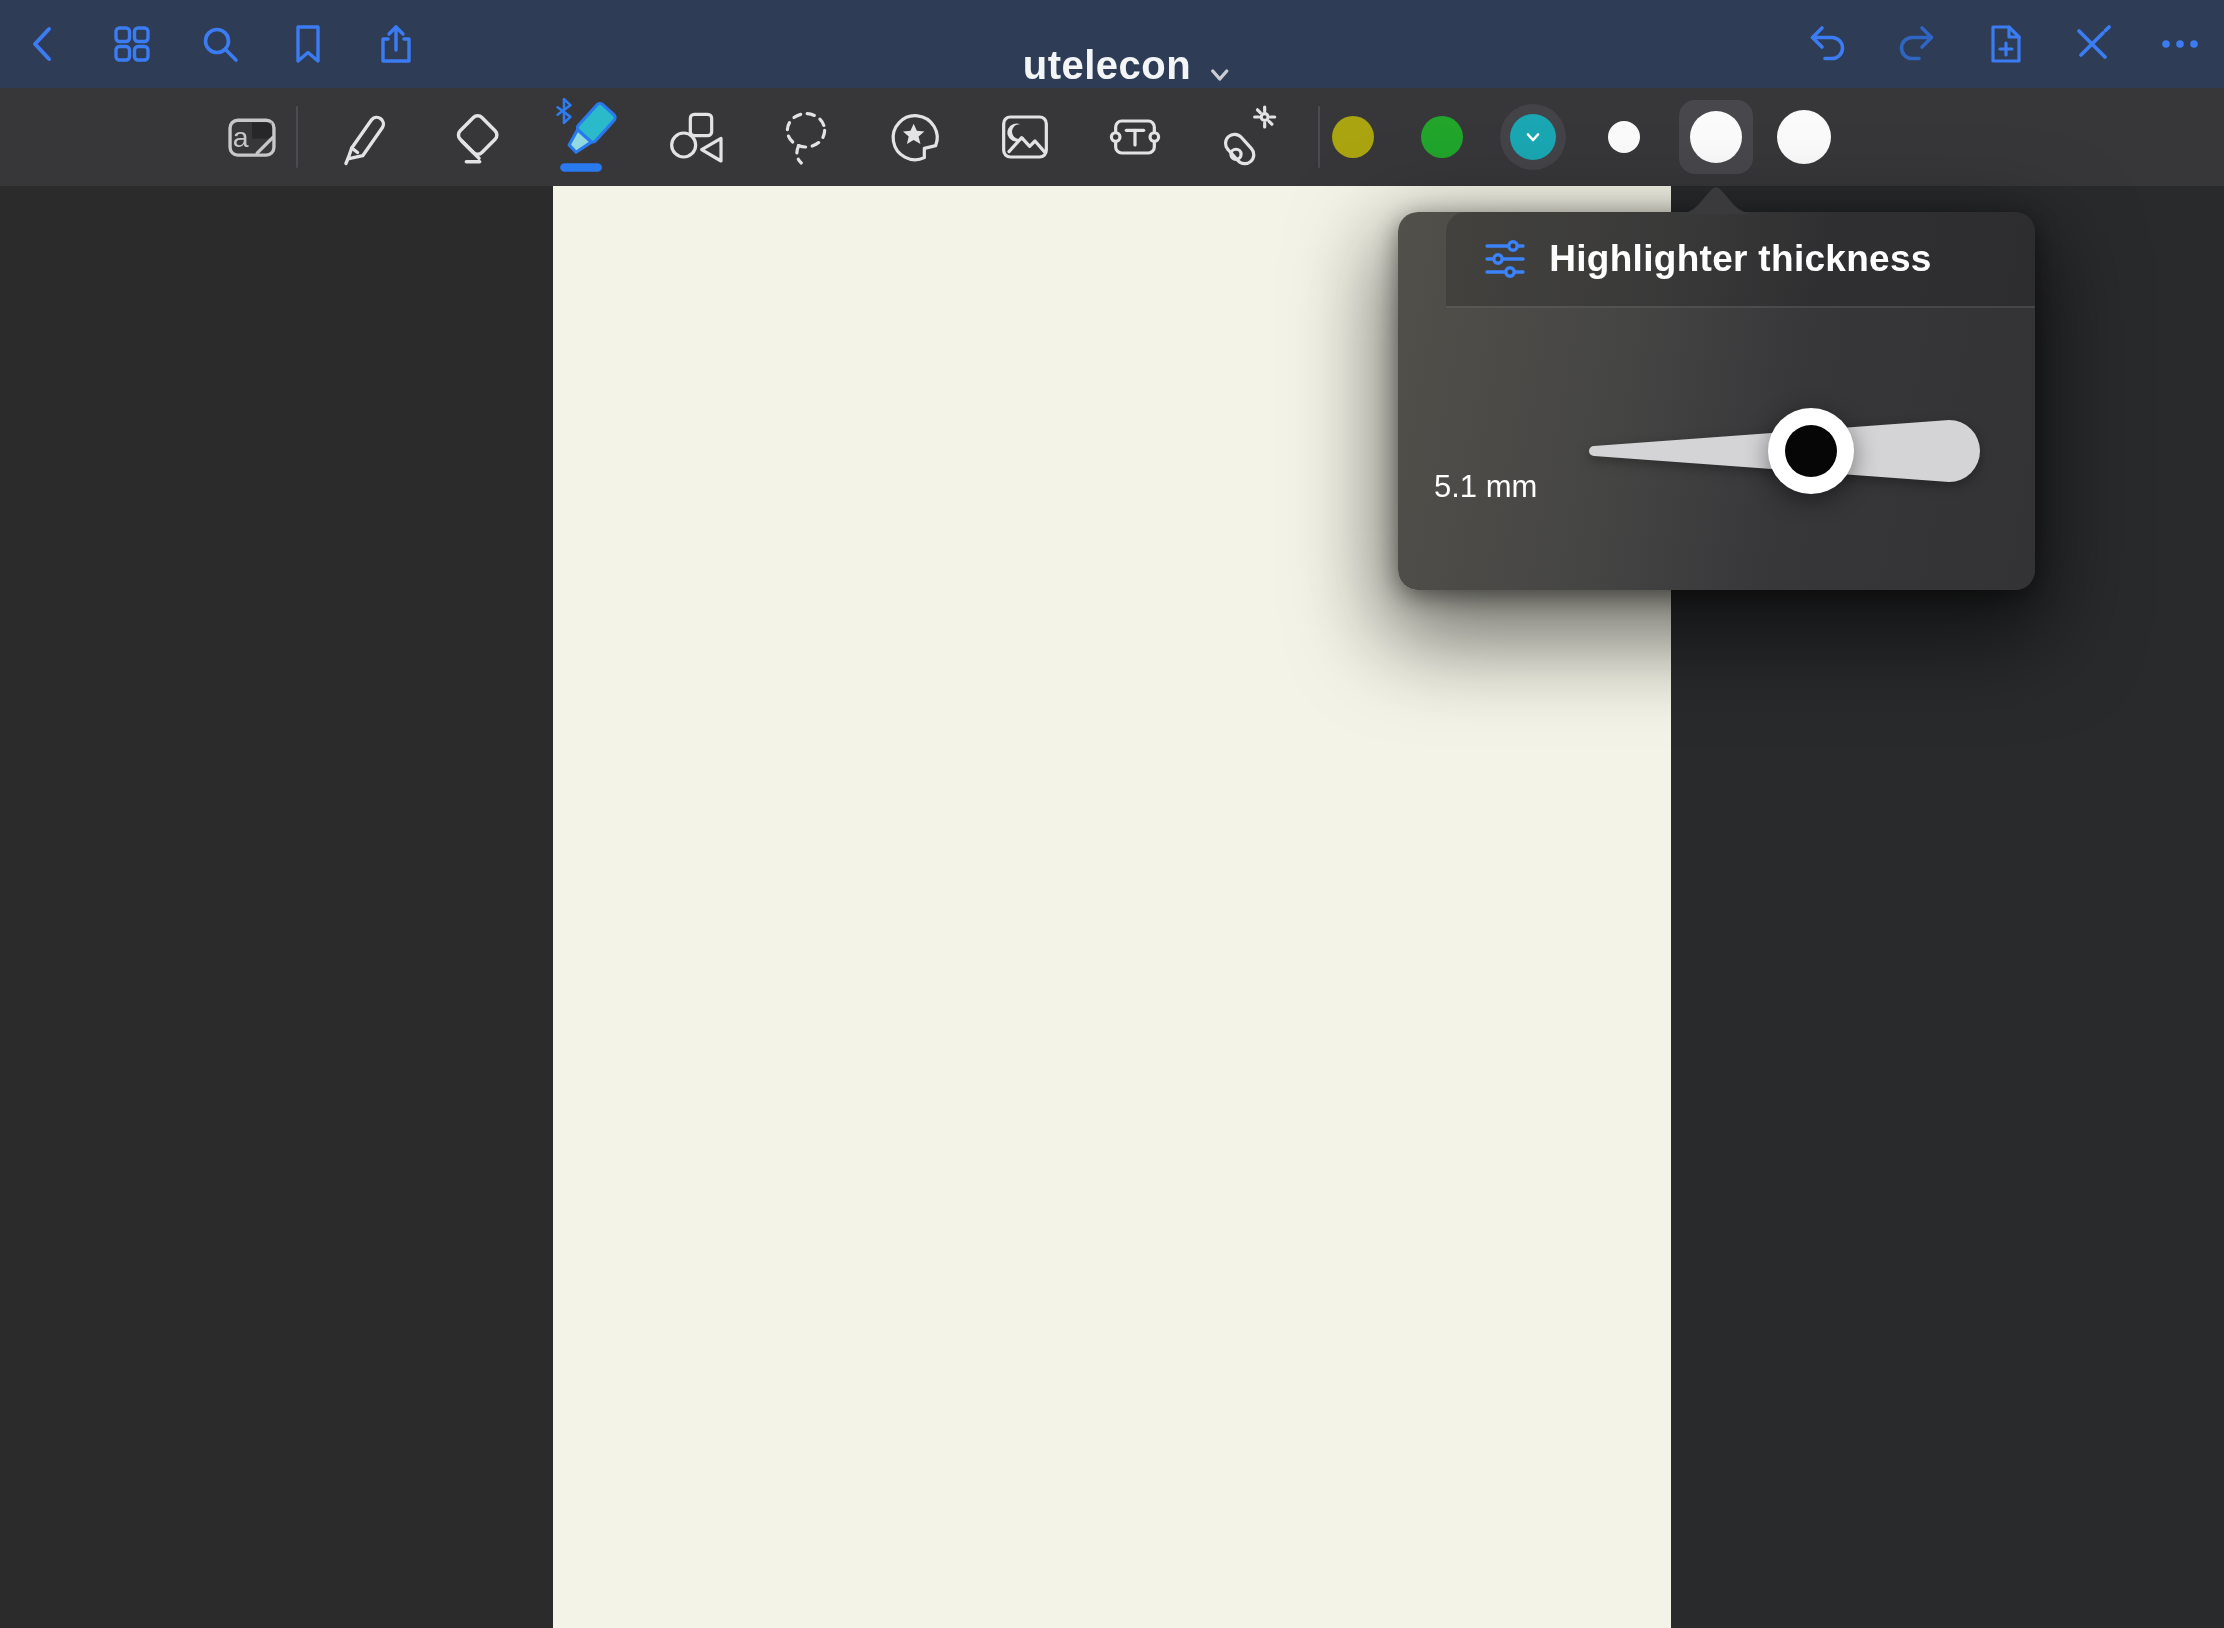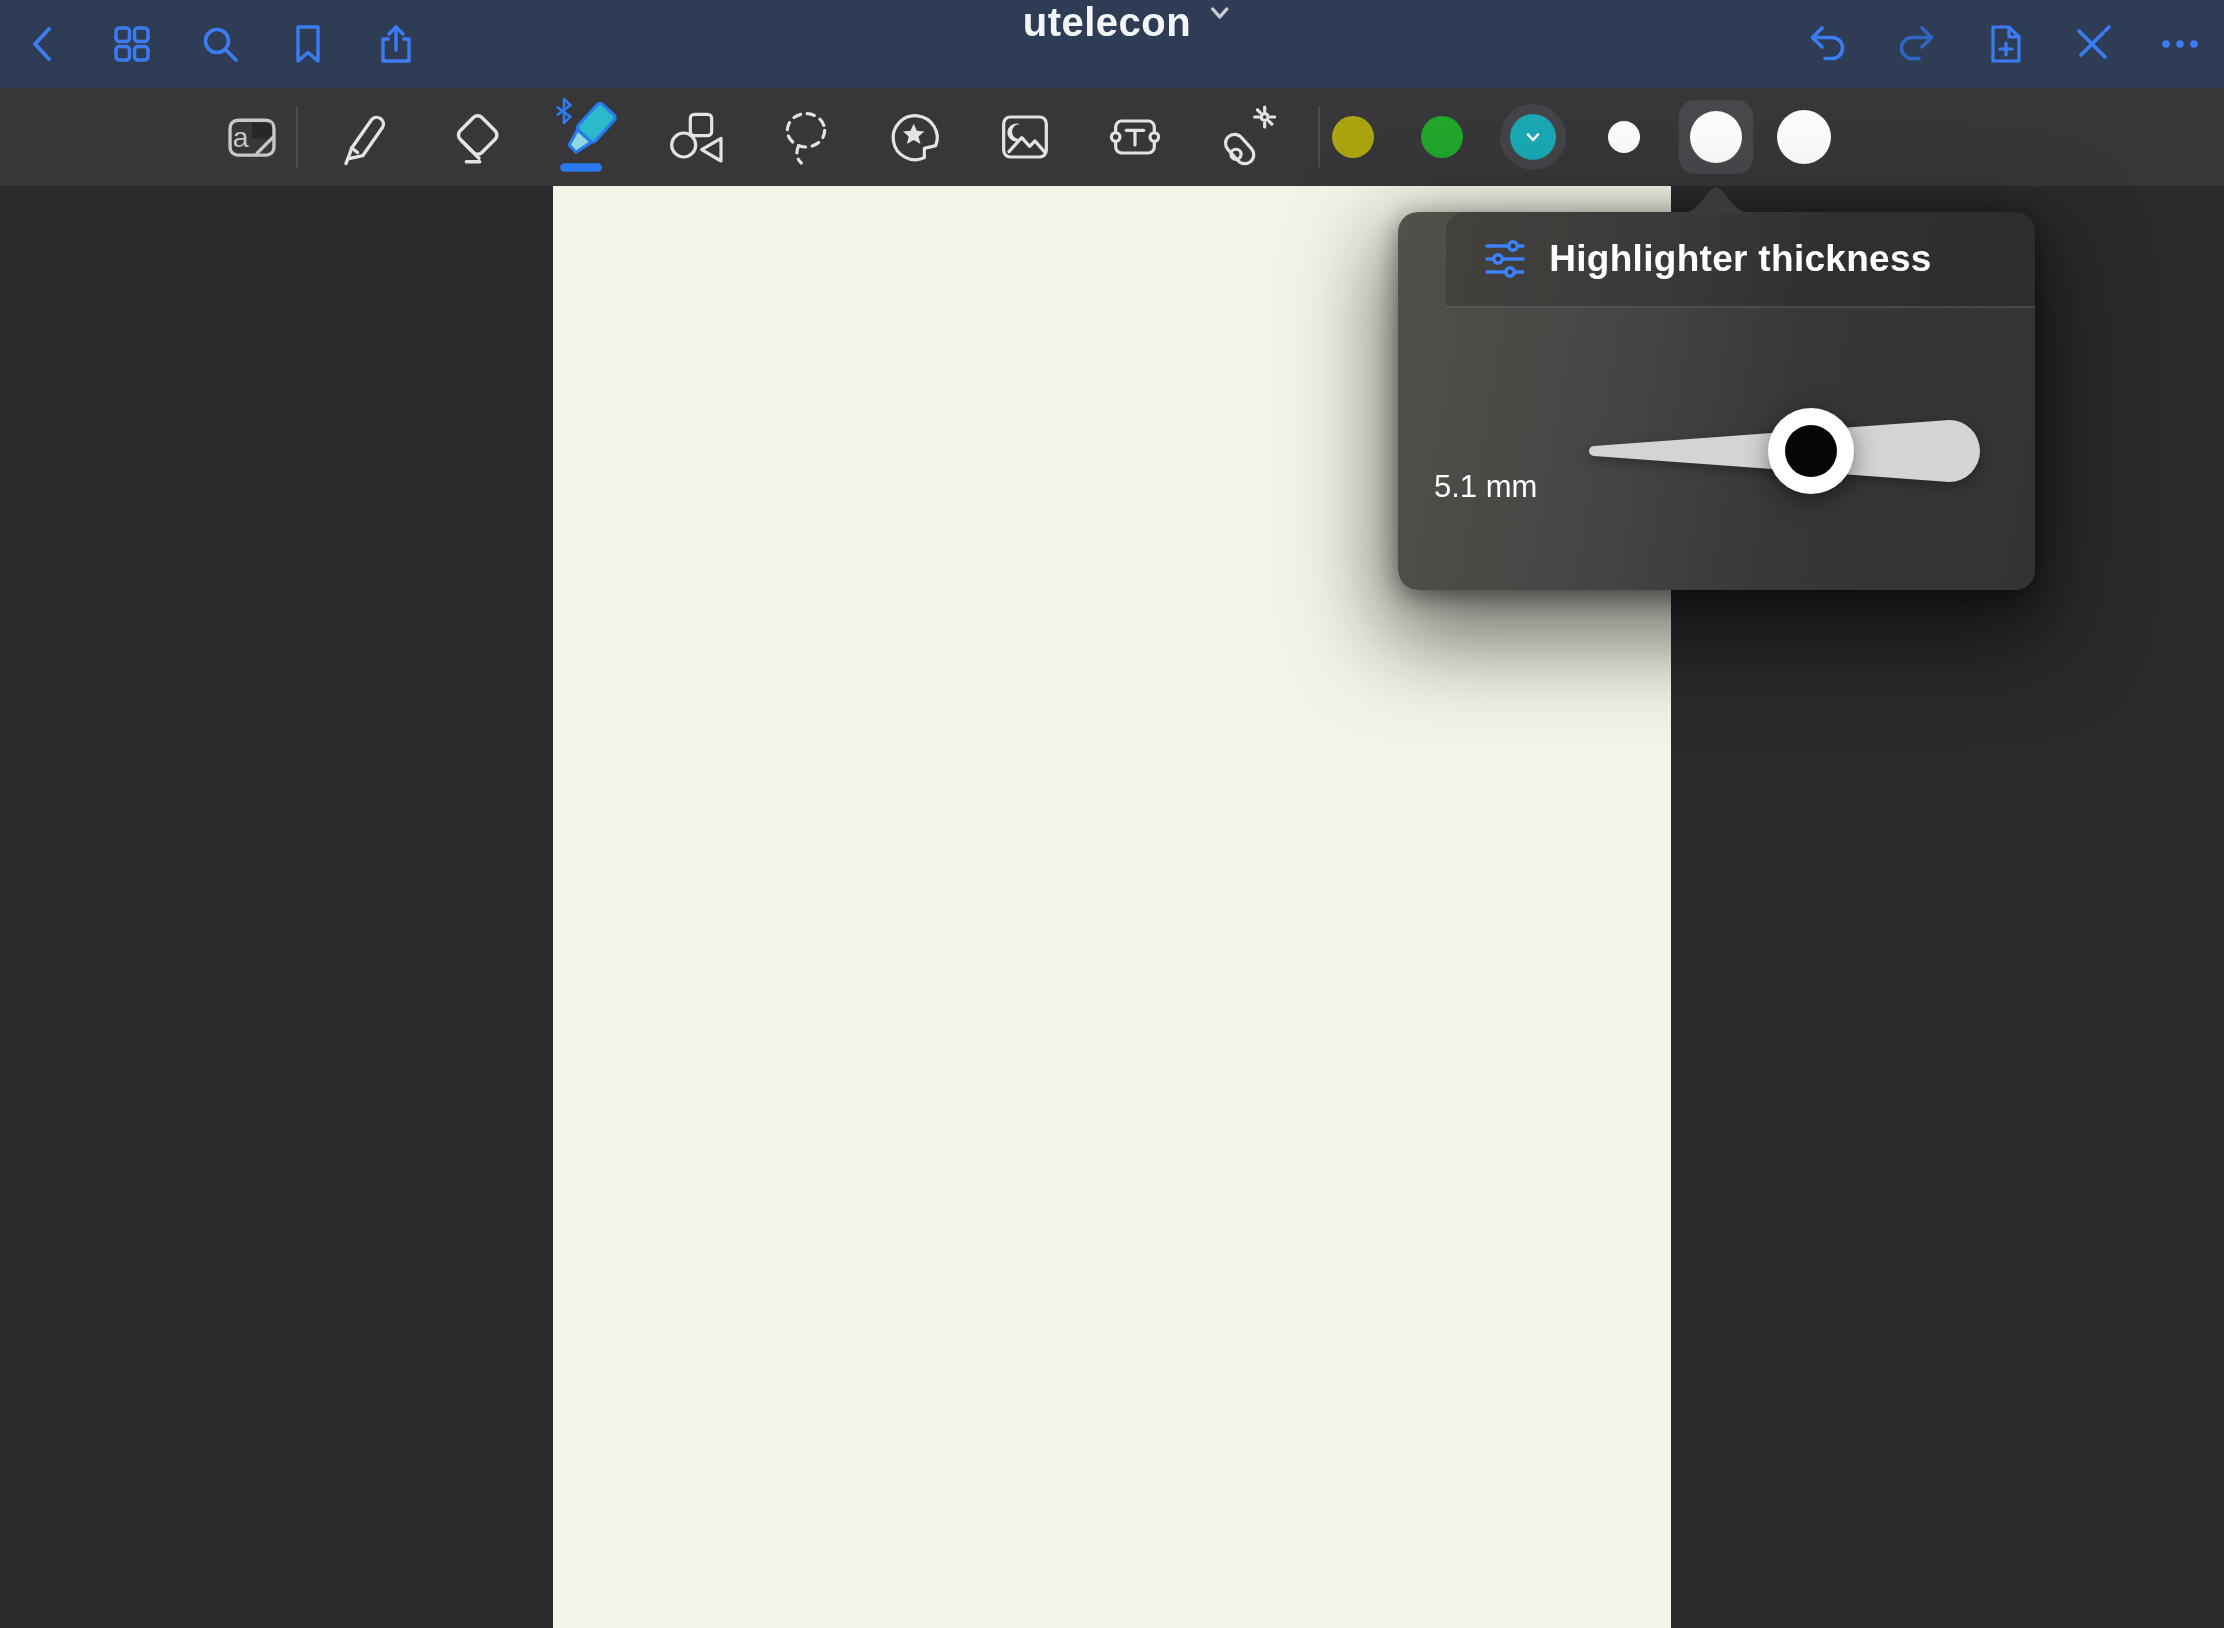--- a/index.html
+++ b/index.html
@@ -16,21 +16,21 @@
     position:absolute;left:0;top:0;width:2224px;height:88px;
     background:#2E3C55;z-index:30;
   }
   .nav-group{position:absolute;top:0;height:88px;display:flex;}
   .nav-group.left{left:0;}
   .nav-group.right{right:0;}
   .nav-btn{width:88px;height:88px;display:flex;align-items:center;justify-content:center;}
   .nav-btn svg{display:block;}
   .title-btn{
     position:absolute;left:50%;top:0;height:88px;transform:translateX(calc(-50% + 16px));
-    display:flex;align-items:flex-start;gap:16px;
+    display:flex;align-items:flex-end;gap:16px;
   }
   .title-text{color:#F4F5F7;font-size:40px;font-weight:700;letter-spacing:.5px;}
 
   
   .toolbar{
     position:absolute;left:0;top:88px;width:2224px;height:98px;
     background:#37373A;z-index:25;
   }
   .tool{
     position:absolute;top:50%;transform:translate(-50%,-50%);

